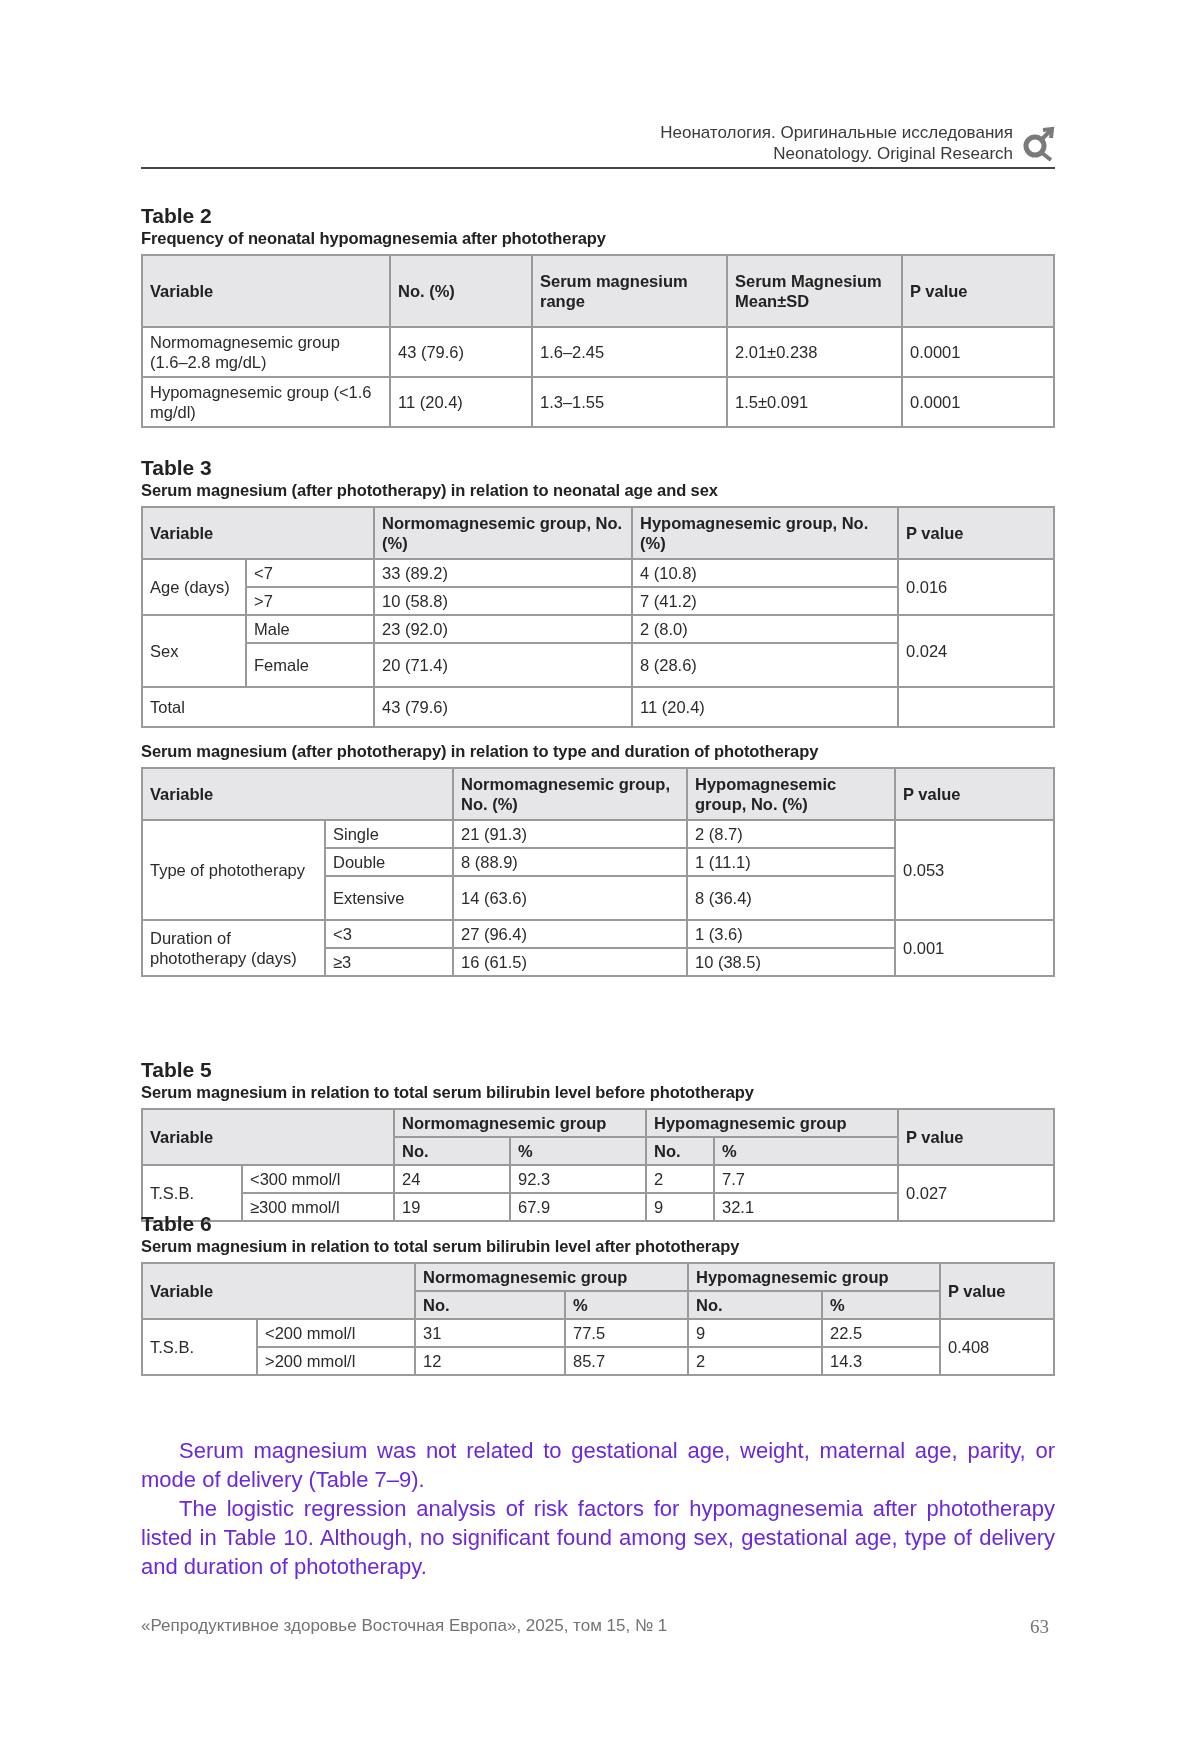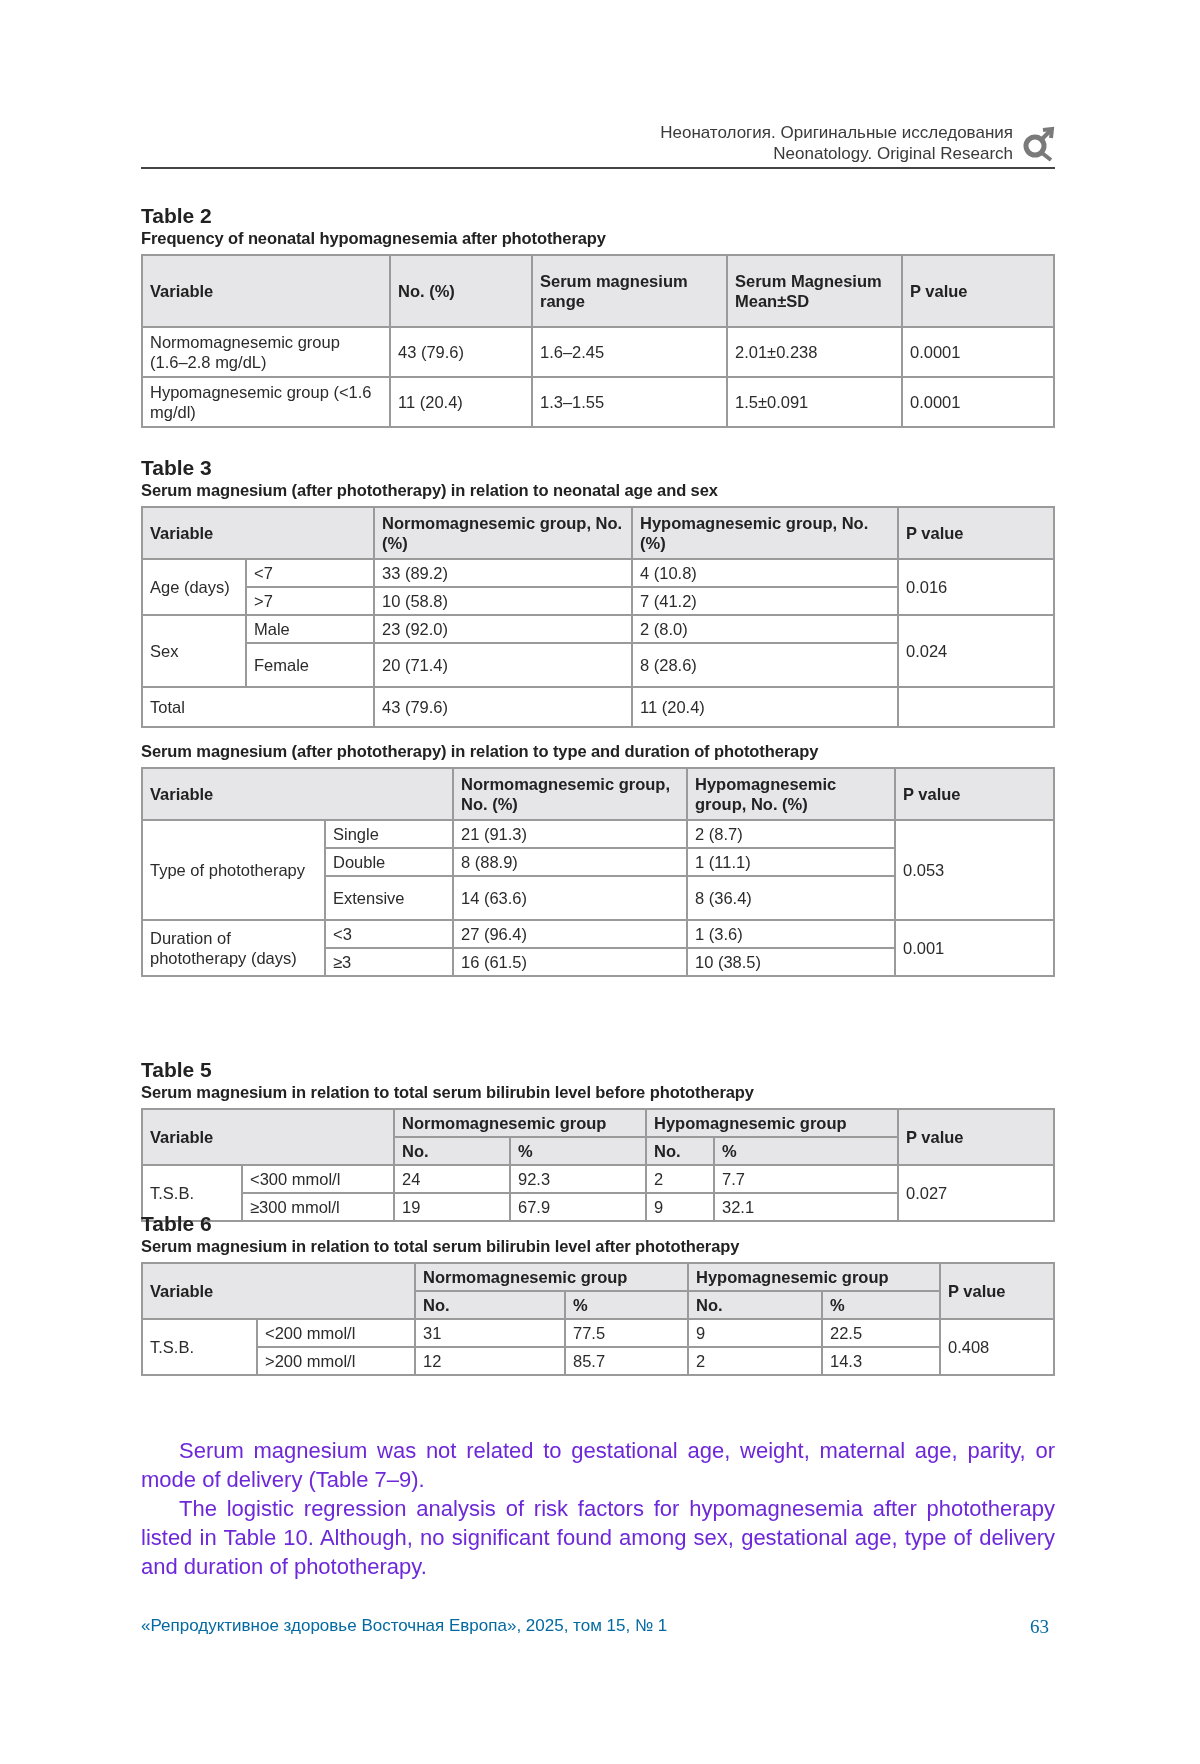--- a/index.html
+++ b/index.html
@@ -11,21 +11,21 @@
 
   .tbl-block { position: absolute; left: 0; width: 914px; }
   .tbl-label { font-weight: bold; font-size: 21px; line-height: 22px; color: #222; }
   .tbl-title { font-weight: bold; font-size: 16.5px; line-height: 22px; color: #222; margin-bottom: 5px; letter-spacing: -0.1px; }
   table { width: 914px; border-collapse: collapse; font-size: 16.5px; line-height: 20px; }
   th, td { border: 2px solid #9a9a9a; padding: 3px 7px; text-align: left; vertical-align: middle; color: #2b2b2b; }
   th { background: #e6e6e8; font-weight: bold; color: #222; }
 
   .body-text { position: absolute; left: 0; width: 914px; top: 1436px; font-size: 22px; line-height: 29px; color: #6d28d9; text-align: justify; }
   .body-text p { margin: 0; text-indent: 38px; }
-  .footer { position: absolute; left: 0; width: 914px; top: 1616px; font-size: 17px; color: #0369a1; }
+  .footer { position: absolute; left: 0; width: 914px; top: 1616px; font-size: 17px; color: #737373; }
   .footer .pg { position: absolute; right: 6px; top: 0; font-family: "Liberation Serif", serif; font-size: 19px; }
 </style>
 </head>
 <body>
 
 <div class="page">
 
   <div class="running-head">
     <div>Неонатология. Оригинальные исследования</div>
     <div>Neonatology. Original Research</div>

